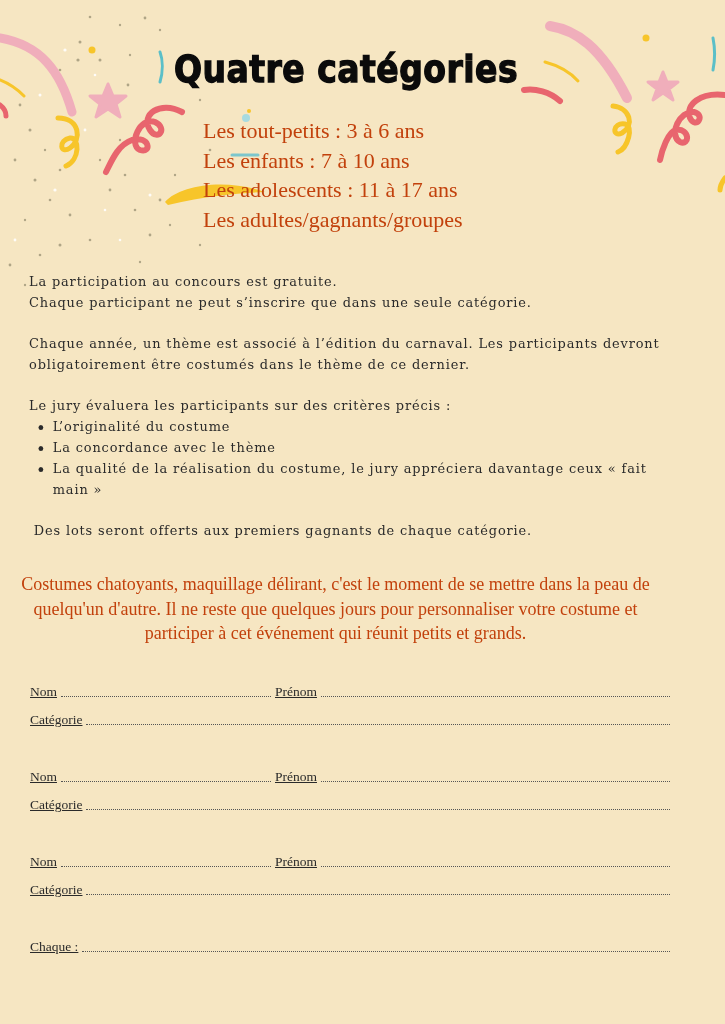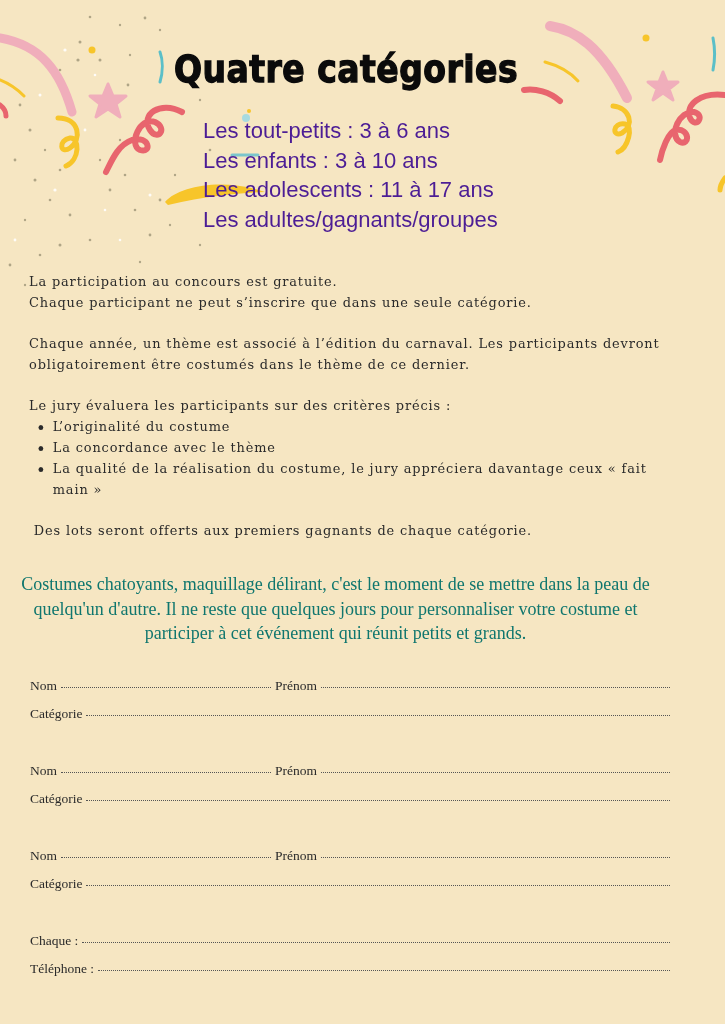--- a/index.html
+++ b/index.html
@@ -19,22 +19,22 @@
       font-family: "DejaVu Sans", sans-serif;
       font-weight: 900; font-size: 33px; letter-spacing: 0.5px;
       color: #0b0b0b;
       transform: scaleY(1.12);
       transform-origin: left top;
       -webkit-text-stroke: 1.2px #0b0b0b;
     }
 
     .cat-list {
       position: absolute; left: 203px; top: 116px;
-      font-family: Liberation Sans, sans-serif;
-      font-size: 22px; line-height: 29.5px; color: #4c1d95;
+      font-family: Liberation Serif, serif;
+      font-size: 22px; line-height: 29.5px; color: #c2410c;
       list-style: none;
     }
 
     .body-text {
       position: absolute; left: 29px; top: 271px; width: 680px;
       font-family: "DejaVu Serif", serif;
       font-size: 13.6px; line-height: 21px; letter-spacing: 0.9px;
       color: #2a2a2a;
       transform: scaleX(0.95); transform-origin: left top;
     }
@@ -45,27 +45,27 @@
     .bullets li::before {
       content: ""; position: absolute; left: 2px; top: 9px;
       width: 5px; height: 5px; border-radius: 50%; background: #2a2a2a;
     }
     .lots { padding-left: 5px; }
 
     .promo {
       position: absolute; left: 0; top: 572px; width: 671px;
       text-align: center;
       font-family: "Liberation Serif", serif;
-      font-size: 18px; line-height: 24.5px; color: #0f766e;
+      font-size: 18px; line-height: 24.5px; color: #c2410c;
       padding: 0 12px;
     }
 
     .form { position: absolute; left: 30px; top: 678px; width: 640px;
       font-family: "Liberation Serif", serif; font-size: 13.5px; color: #2a2a2a; }
-    .row { display: flex; align-items: flex-start; height: 28px; white-space: nowrap; }
+    .row { display: flex; align-items: center; height: 28px; white-space: nowrap; text-decoration: underline; }
     .row .lbl { flex: 0 0 auto; }
     .row .dots {
       flex: 1 1 auto; overflow: hidden; margin-left: 4px;
       border-bottom: 1.5px dotted #555; height: 10px;
     }
     .row .dots.nom { flex: 0 0 210px; margin-right: 4px; }
     .block-gap { height: 29px; }
   </style>
 </head>
 <body>
@@ -156,21 +156,21 @@
     <path d="M663 72 L667 82 L678 82 L669 89 L673 100 L663 93 L653 100 L657 89 L648 82 L659 82 Z" fill="#f0aebb" stroke="#f0aebb" stroke-width="3" stroke-linejoin="round"></path>
     <path d="M613 106 C630 108 635 125 622 133 C612 138 612 122 625 124 C634 126 628 148 618 152" stroke="#f7c52a" stroke-width="5" fill="none" stroke-linecap="round"></path>
     <path d="M725 95 C700 92 685 105 690 118 C696 130 706 115 694 112 C680 110 668 135 680 142 C690 146 690 128 676 130 C668 132 662 150 660 160" stroke="#e8656e" stroke-width="6" fill="none" stroke-linecap="round"></path>
     <path d="M725 178 C722 182 720 186 720 190" stroke="#f7c52a" stroke-width="5" fill="none" stroke-linecap="round"></path>
   </svg>
 
   <h1 class="title">Quatre catégories</h1>
 
   <ul class="cat-list">
     <li>Les tout-petits : 3 à 6 ans</li>
-    <li>Les enfants : 3 à 10 ans</li>
+    <li>Les enfants : 7 à 10 ans</li>
     <li>Les adolescents : 11 à 17 ans</li>
     <li>Les adultes/gagnants/groupes</li>
   </ul>
 
   <div class="body-text">
     <p>La participation au concours est gratuite.</p>
     <p>Chaque participant ne peut s’inscrire que dans une seule catégorie.</p>
     <div class="gap"></div>
     <p>Chaque année, un thème est associé à l’édition du carnaval. Les participants devront obligatoirement être costumés dans le thème de ce dernier.</p>
     <div class="gap"></div>
@@ -220,19 +220,15 @@
     <div class="row">
       <span class="lbl">Catégorie</span>
       <span class="dots"></span>
     </div>
     <div class="block-gap"></div>
 
     <div class="row">
       <span class="lbl">Chaque :</span>
       <span class="dots"></span>
     </div>
-    <div class="row">
-      <span class="lbl">Téléphone :</span>
-      <span class="dots"></span>
-    </div>
   </div>
 
 </div>
 
 </body></html>

